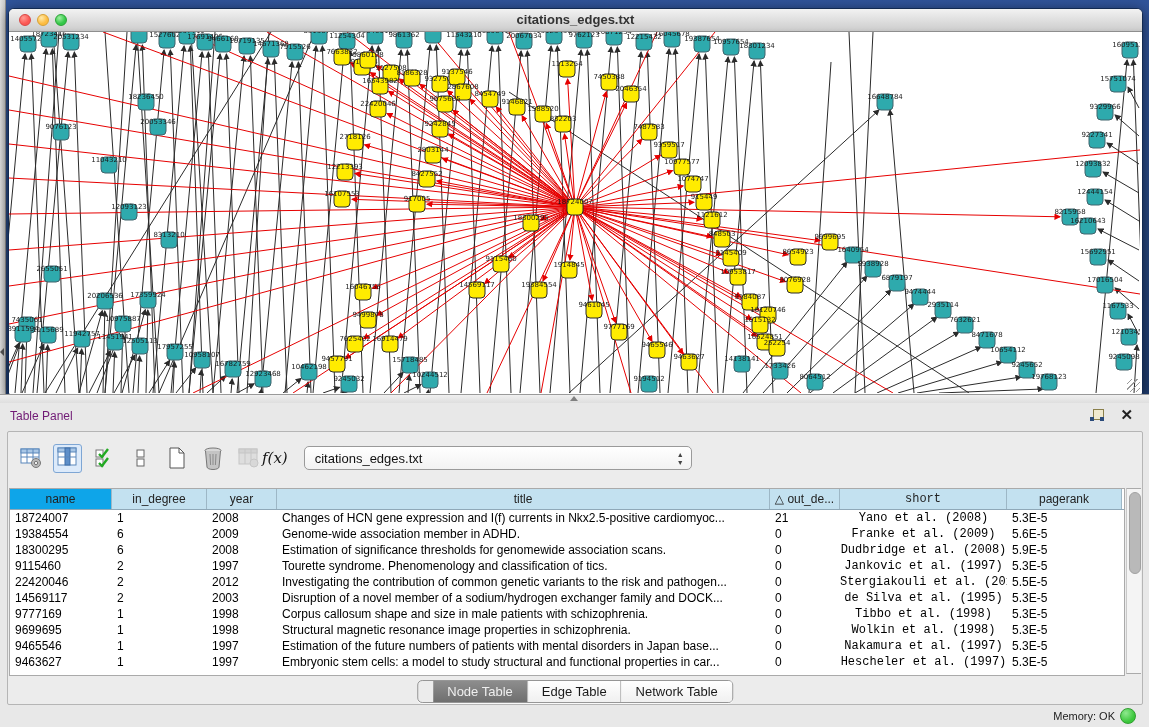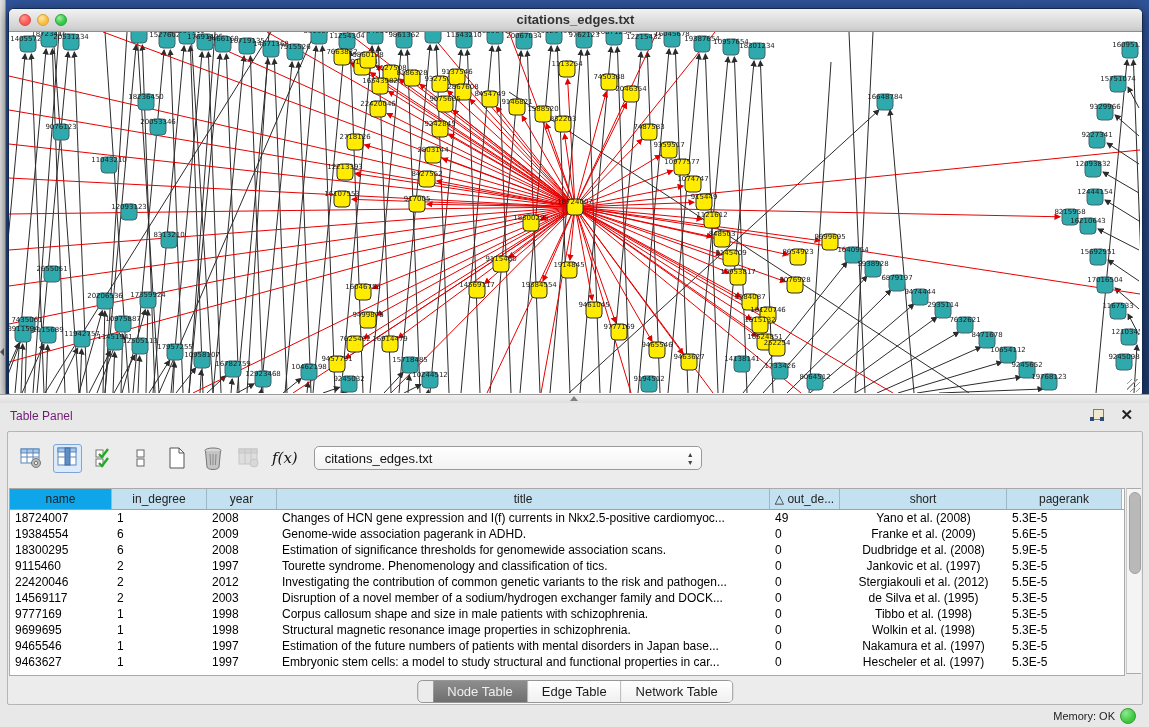--- a/index.html
+++ b/index.html
@@ -50,36 +50,36 @@
   .tp-close{position:absolute;right:16px;top:3px;font-size:15px;font-weight:bold;color:#222;line-height:18px;}
 
   .tp-body{position:absolute;left:7px;top:28px;width:1134px;height:272px;
            background:#ececec;border:1px solid #b5b5b5;border-radius:2px;}
 
   
   .toolbar{position:absolute;left:0;top:0;width:100%;height:52px;display:flex;align-items:center;}
   .tb-icon{width:27px;height:27px;margin-left:9px;position:relative;display:flex;align-items:center;justify-content:center;}
   .tb-icon.sel{border:1px solid #7ea6d4;background:#dceafa;border-radius:3px;}
   .tb-icon.dis{opacity:.45;}
-  .fx{font-family:"DejaVu Serif",serif;font-style:italic;font-size:15px;color:#111;margin-left:10px;}
+  .fx{font-family:"DejaVu Serif",serif;font-style:italic;font-size:15px;color:#111;}
   .combo{margin-left:16px;width:388px;height:24px;border:1px solid #9a9a9a;border-radius:5px;
          background:linear-gradient(180deg,#ffffff,#f2f2f2);position:relative;
          font-size:13px;color:#111;line-height:24px;padding-left:10px;box-sizing:border-box;}
   .combo .steppers{position:absolute;right:7px;top:4px;font-size:7px;line-height:8px;color:#444;text-align:center;}
 
   
   .grid{position:absolute;left:1px;top:56px;width:1114px;height:186px;background:#fff;border:1px solid #aaa;}
   .gh{display:flex;height:20px;border-bottom:1px solid #8fa8b8;}
   .gh .hc{box-sizing:border-box;height:20px;font-size:12px;color:#222;text-align:center;
           line-height:20px;background:#c3e1f0;border-right:1px solid #9db7c6;overflow:hidden;white-space:nowrap;}
   .gh .hc.first{background:#0ea5e9;}
   .gr{display:flex;height:16px;font-size:12px;color:#000;}
   .gc{box-sizing:border-box;overflow:hidden;white-space:nowrap;padding-left:5px;line-height:16px;}
   .gc.center{text-align:center;padding-left:0;}
-  .c0{width:102px;}.c1{width:95px;}.c2{width:70px;}.c3{width:493px;}.c4{width:70px;}.c5{width:167px;}.c6{width:115px;}
+  .c0{width:102px;}.c1{width:95px;}.c2{width:70px;}.c3{width:493px;}.c4{width:70px;}.c5{width:167px;font-family:Liberation Mono, monospace;}.c6{width:115px;}
   .vscroll{position:absolute;right:1px;top:56px;width:15px;height:186px;background:#f4f4f4;border-left:1px solid #c9c9c9;border-top:1px solid #aaa;border-bottom:1px solid #aaa;box-sizing:border-box;}
   .vthumb{position:absolute;left:2px;top:3px;width:10px;height:80px;border-radius:6px;background:#b9b9b9;border:1px solid #a2a2a2;}
 
   
   .tabs{position:absolute;left:50%;transform:translateX(-50%);top:248px;display:flex;height:21px;
         border:1px solid #969696;border-radius:5px;overflow:hidden;box-shadow:0 1px 0 rgba(255,255,255,.7);}
   .tab{font-size:13px;line-height:21px;padding:0 14px;background:linear-gradient(180deg,#ffffff,#f0f0f0);
        color:#1a1a1a;border-right:1px solid #b0b0b0;}
   .tab:last-child{border-right:none;}
   .tab.sel{background:linear-gradient(180deg,#8d8d8d,#6f6f6f);color:#efefef;margin-left:15px;}
@@ -970,29 +970,29 @@
           <div class="hc c4">△ out_de...</div>
           <div class="hc c5">short</div>
           <div class="hc c6">pagerank</div>
         </div>
       <div id="tbody">
           <div class="gr">
             <div class="gc c0">18724007</div>
             <div class="gc c1">1</div>
             <div class="gc c2">2008</div>
             <div class="gc c3">Changes of HCN gene expression and I(f) currents in Nkx2.5-positive cardiomyoc...</div>
-            <div class="gc c4">49</div>
+            <div class="gc c4">21</div>
             <div class="gc c5 center">Yano et al. (2008)</div>
             <div class="gc c6">5.3E-5</div>
           </div>
           <div class="gr">
             <div class="gc c0">19384554</div>
             <div class="gc c1">6</div>
             <div class="gc c2">2009</div>
-            <div class="gc c3">Genome-wide association pagerank in ADHD.</div>
+            <div class="gc c3">Genome-wide association member in ADHD.</div>
             <div class="gc c4">0</div>
             <div class="gc c5 center">Franke et al. (2009)</div>
             <div class="gc c6">5.6E-5</div>
           </div>
           <div class="gr">
             <div class="gc c0">18300295</div>
             <div class="gc c1">6</div>
             <div class="gc c2">2008</div>
             <div class="gc c3">Estimation of significance thresholds for genomewide association scans.</div>
             <div class="gc c4">0</div>

